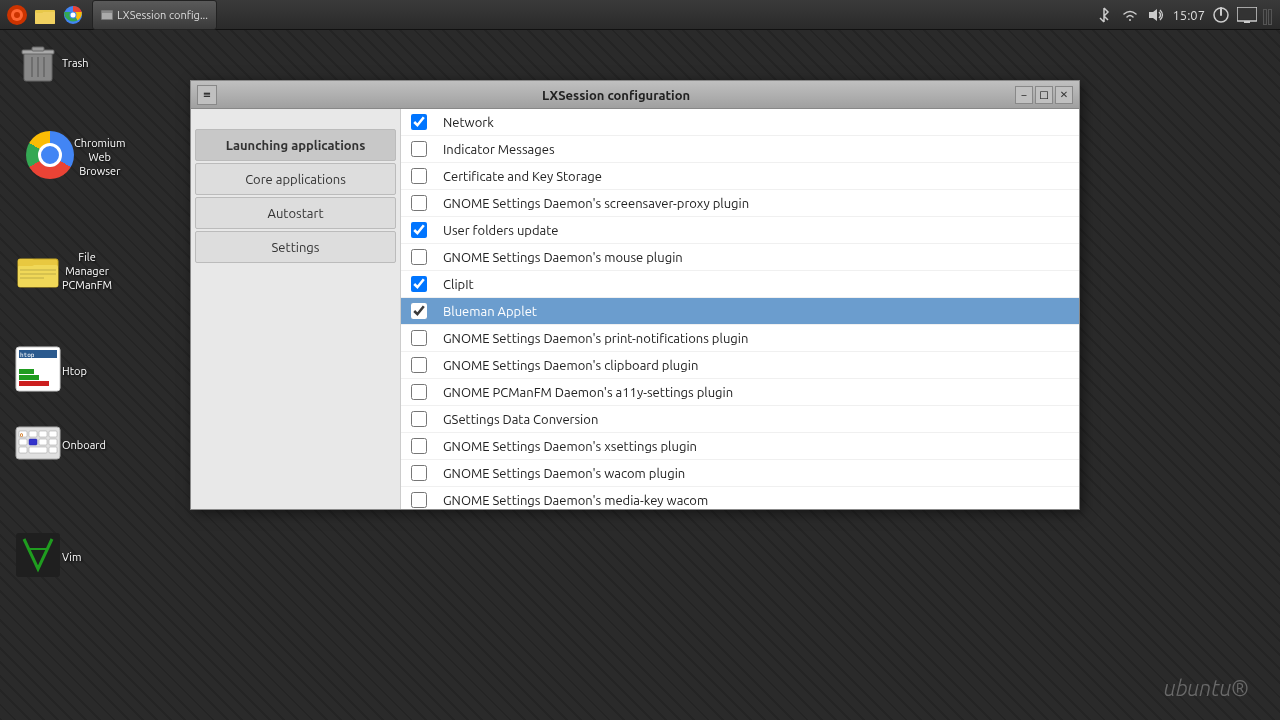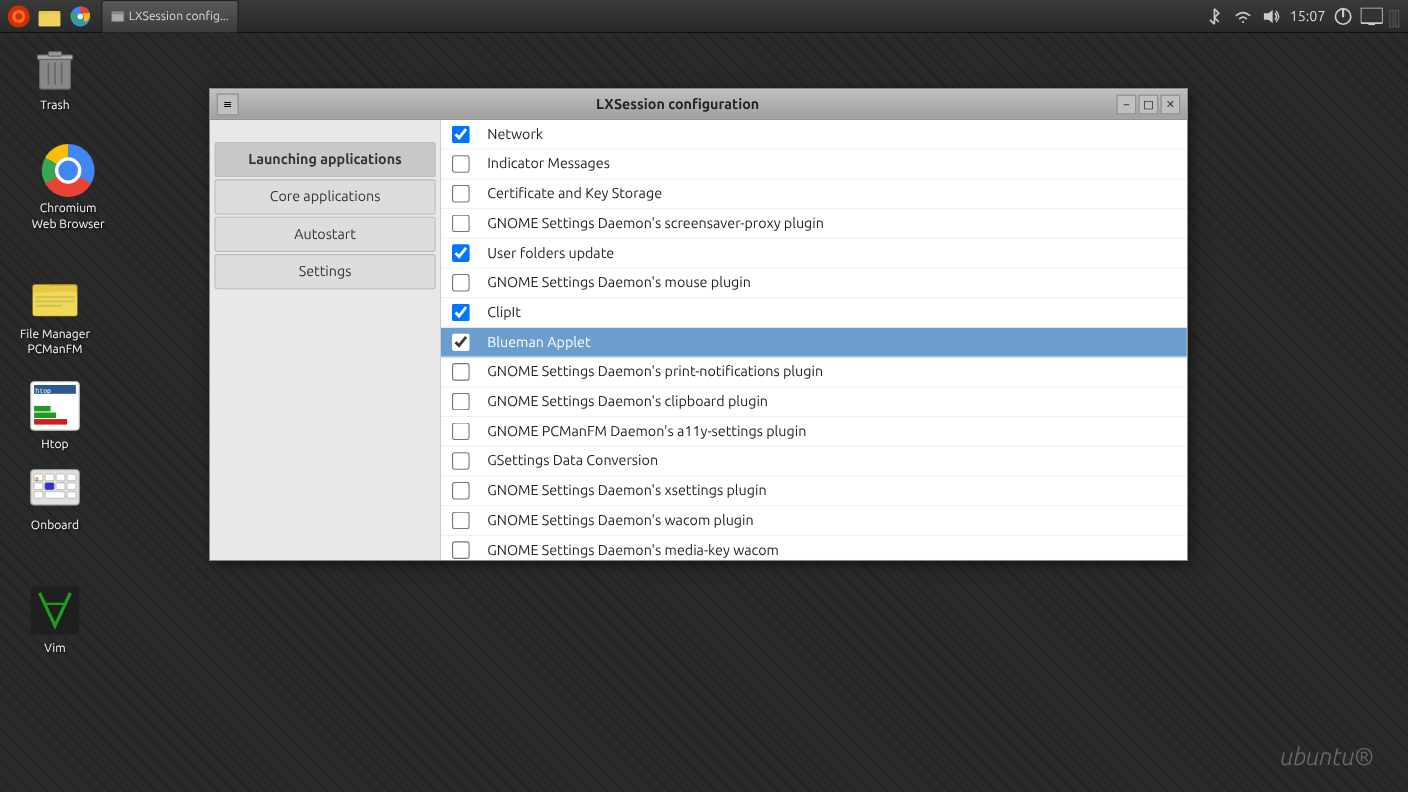--- a/index.html
+++ b/index.html
@@ -74,21 +74,21 @@
       display: flex;
       align-items: center;
       justify-content: center;
     }
 
     
     .desktop-icon {
       position: absolute;
       width: 80px;
       display: flex;
-      flex-direction: column;
+      flex-direction: row;
       align-items: center;
       cursor: pointer;
       padding: 4px;
       border-radius: 4px;
     }
     .desktop-icon .icon-img {
       width: 48px;
       height: 48px;
       display: flex;
       align-items: center;

